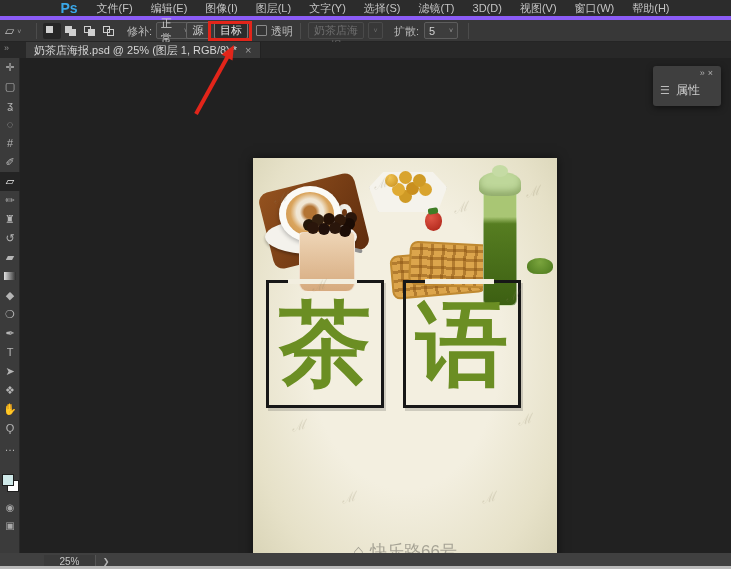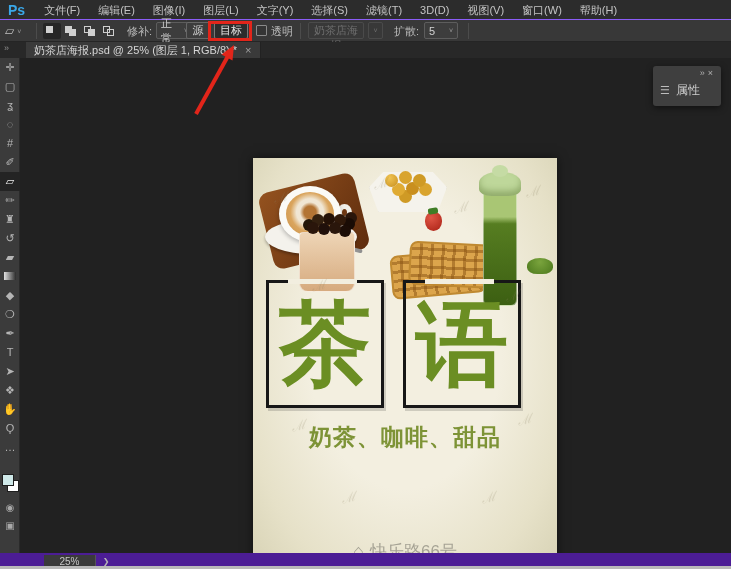--- a/index.html
+++ b/index.html
@@ -5,21 +5,21 @@
   * { box-sizing: border-box; margin: 0; padding: 0; }
   html,body { width:731px; height:569px; }
   body {
     position: relative; overflow: hidden;
     background: #222;
     font-family: "Liberation Sans", "DejaVu Sans", sans-serif;
     font-size: 11px; color: #c8c8c8;
     -webkit-font-smoothing: antialiased;
   }
   
-  .menu-bar { position:absolute; left:0; top:0; width:731px; height:20px; background:#2c2c2c; display:flex; align-items:center; border-bottom:1px solid #8b5cf6; }
+  .menu-bar { position:absolute; left:0; top:0; width:731px; height:20px; background:#2c2c2c; display:flex; align-items:center; border-bottom:4px solid #8b5cf6;justify-content:center; }
   .ps-logo { color:#3aa7e8; font-weight:bold; font-size:14px; padding:0 10px 0 8px; letter-spacing:0; }
   .menu-items { display:flex; }
   .menu-item { padding:0 9px; color:#c4c4c4; cursor:default; line-height:20px; }
   
   .options-bar { position:absolute; left:0; top:20px; width:731px; height:22px; background:#383838; border-bottom:1px solid #252525; }
   .options-bar .sep { position:absolute; top:3px; width:1px; height:16px; background:#4c4c4c; }
   .preset { position:absolute; left:5px; top:2px; width:30px; height:18px; display:flex; align-items:center; color:#c0c0c0; }
   .preset .pg { font-size:12px; }
   .preset .chev { font-size:7px; color:#999; margin-left:3px; }
   .mode-btn { position:absolute; top:3px; width:18px; height:16px; border-radius:2px; }
@@ -114,21 +114,21 @@
   .p-tag1 .accent { color:#a8492a; }
   .p-tag2 { position:absolute; top:326px; width:100%; text-align:center; font-size:18px; font-weight:bold; color:#7d9336; }
   .p-addr { position:absolute; top:382px; width:100%; text-align:center; font-size:17px; color:#a5a294; font-family:Liberation Sans, sans-serif; }
   .p-addr .house { margin-right:6px; font-size:18px; }
   
   .props { position:absolute; left:653px; top:66px; width:68px; height:40px; background:#3f3f3f; border-radius:3px; box-shadow:0 2px 6px rgba(0,0,0,.5); }
   .props .hdr { position:absolute; top:2px; right:5px; color:#b0b0b0; font-size:9px; letter-spacing:3px; }
   .props .row { position:absolute; left:7px; top:16px; display:flex; align-items:center; color:#cfcfcf; font-size:12px; }
   .props .picon { margin-right:6px; color:#bdbdbd; font-size:11px; }
   
-  .status-bar { position:absolute; left:0; top:553px; width:731px; height:16px; background:#4c1d95; display:flex; align-items:center; font-size:10px; color:#c6c6c6; }
+  .status-bar { position:absolute; left:0; top:553px; width:731px; height:16px; background:#404040; display:flex; align-items:center; font-size:10px; color:#c6c6c6; }
   .zoom-field { width:52px; margin-left:44px; text-align:center; background:#3a3a3a; height:13px; line-height:13px; border-right:1px solid #555; }
   .doc-field { width:170px; text-align:center; height:13px; line-height:13px; border-right:1px solid #555; }
   .doc-chev { width:20px; text-align:center; color:#b5b5b5; font-size:8px; }
   .bottom-strip { position:absolute; left:0; top:566px; width:731px; height:3px; background:#b9b9b9; }
   
   .red-box { position:absolute; left:208px; top:21px; width:44px; height:20px; border:3px solid #e2251a; z-index:50; pointer-events:none; }
   .annot-svg { position:absolute; left:0; top:0; z-index:50; pointer-events:none; }
 </style>
 </head>
 <body>
@@ -266,21 +266,20 @@
 
     <div class="frame fl">
       <span class="gap"></span>
       <span class="char">茶</span>
     </div>
     <div class="frame fr">
       <span class="gap"></span>
       <span class="char">语</span>
     </div>
 
-    <div class="p-sub">奶茶、咖啡、甜品</div>
     <div class="p-addr">
       <span class="house">⌂</span><span>快乐路66号</span>
     </div>
   <span class="wm" style="left: 20px; top: 30px;">ℳ</span>
       <span class="wm" style="left: 120px; top: 16px;">ℳ</span>
       <span class="wm" style="left: 200px; top: 40px;">ℳ</span>
       <span class="wm" style="left: 272px; top: 24px;">ℳ</span>
       <span class="wm" style="left: 58px; top: 118px;">ℳ</span>
       <span class="wm" style="left: 252px; top: 128px;">ℳ</span>
       <span class="wm" style="left: 38px; top: 258px;">ℳ</span>

